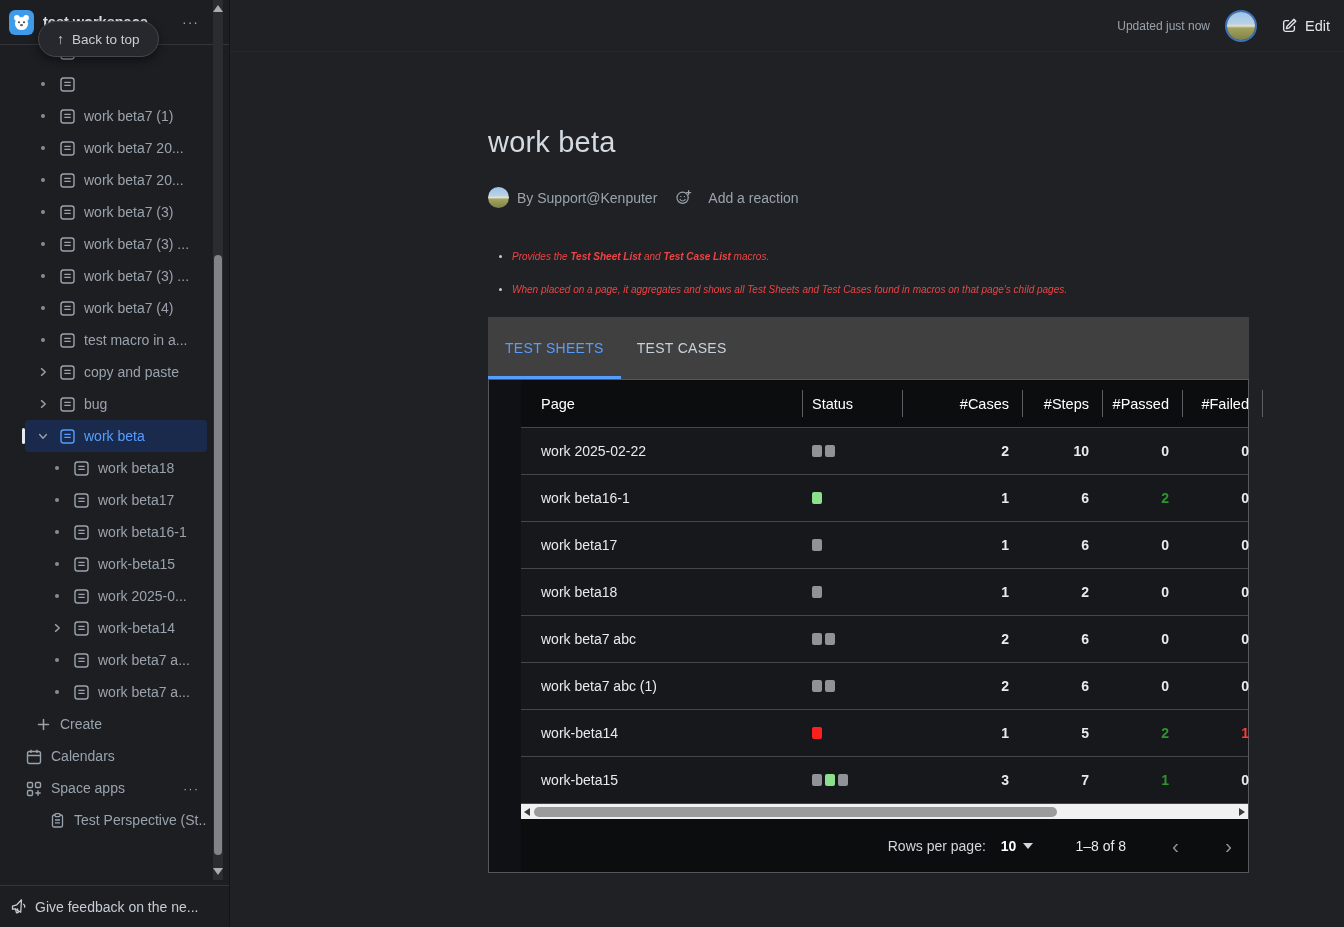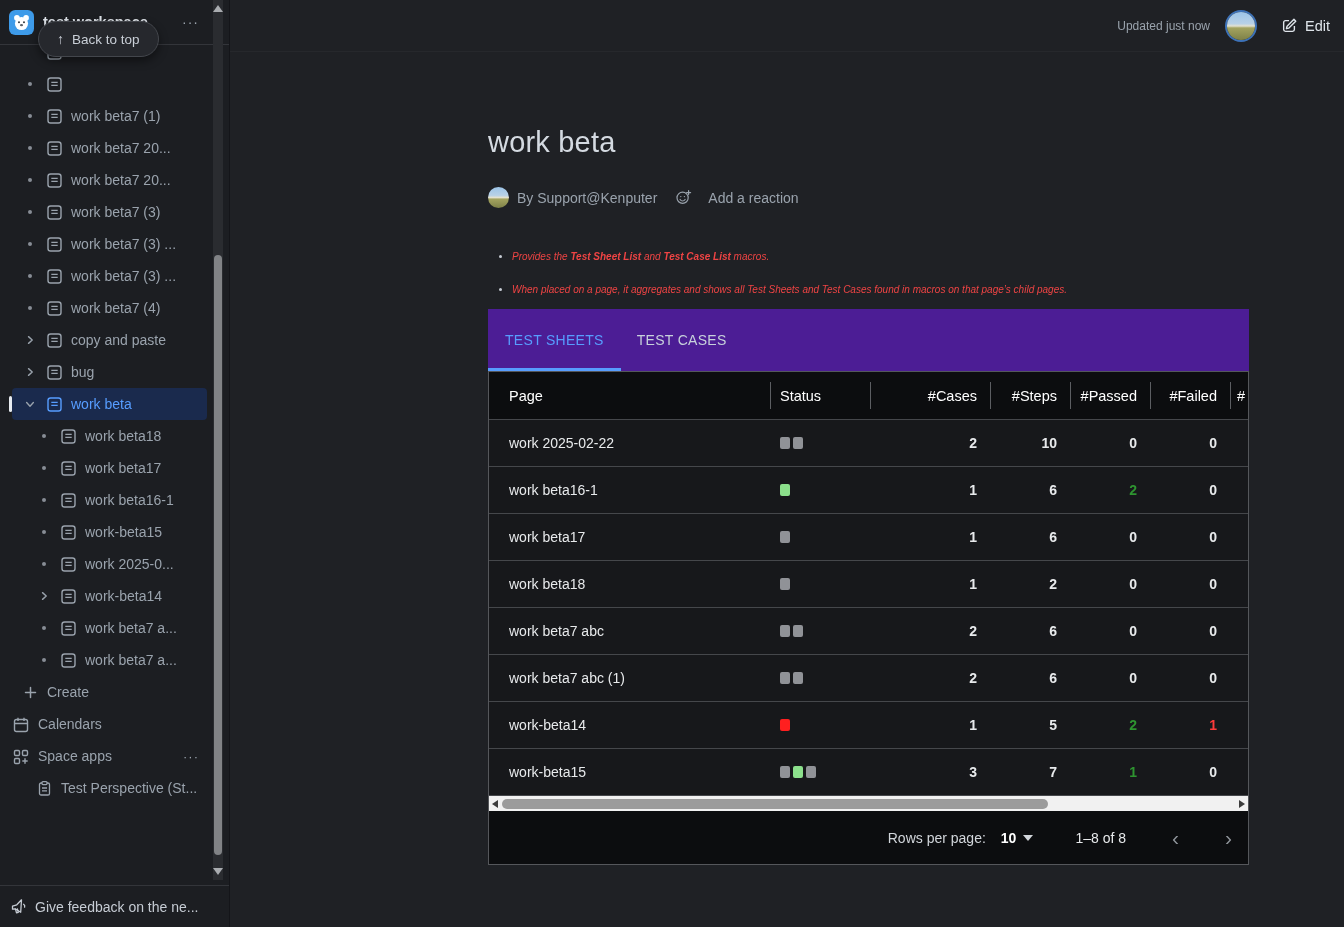--- a/index.html
+++ b/index.html
@@ -10,21 +10,21 @@
   
   .sidebar { position:absolute; left:0; top:0; width:230px; height:927px;
     background:#1c1e22; border-right:1px solid #141519; }
   .sb-header { position:relative; z-index:5; height:45px; background:#1c1e22;
     border-bottom:1px solid #33353a; display:flex; align-items:center; padding:0 26px 0 9px; }
   .sb-logo { width:25px; height:25px; flex:0 0 25px; }
   .sb-title { margin-left:9px; color:#dde2e8; font-size:14.5px; font-weight:600; flex:1 1 auto;
     white-space:nowrap; overflow:hidden; }
   .sb-more { color:#9aa3ad; font-size:14px; letter-spacing:1px; cursor:pointer; padding:2px 4px; }
 
-  .sb-scroll { position:absolute; left:0; top:36px; right:16px; bottom:47px; z-index:1; }
+  .sb-scroll { position:absolute; left:0; top:36px; right:16px; bottom:47px; z-index:1;padding-left:13px; }
   .sb-row { height:32px; display:flex; align-items:center; margin:0 6px 0 12px;
     border-radius:4px; color:#9aa3ad; font-size:14px; cursor:pointer; position:relative; }
   .sb-row .ind { width:16px; flex:0 0 16px; display:flex; align-items:center; justify-content:center; }
   .sb-row .dot { width:4px; height:4px; border-radius:50%; background:#878d95; }
   .sb-row .pic { width:17px; height:17px; flex:0 0 17px; margin:0 8px; color:#9aa3ad; }
   .sb-row .lbl { white-space:nowrap; overflow:hidden; flex:1 1 auto; }
   .sb-row .row-more { color:#9aa3ad; font-size:13px; letter-spacing:1px; padding-right:8px; }
   .sb-row.d0 { padding-left:10px; }
   .sb-row.d1 { padding-left:24px; }
   .sb-row.t-create { padding-left:10px; }
@@ -82,28 +82,28 @@
   .reaction { display:flex; align-items:center; gap:16px; margin-left:18px; cursor:pointer; color:#9aa3ad;justify-content:space-between; }
   .reaction .pic { width:17px; height:17px; }
 
   .bullets { margin-top:34px; padding-left:24px; width:761px; }
   .bullets li { color:#ef4444; font-style:italic; font-size:10px; line-height:30px;
     margin-bottom:3px; padding-right:58px; }
   .bullets li strong { font-weight:700; }
   .bullets li::marker { color:#c6ccd4; }
 
   
-  .panel { margin-top:4px; width:761px; background:#4c1d95; }
+  .panel { margin-top:12px; width:761px; background:#404040; }
   .tabs { position:relative; height:62px; display:flex; align-items:center; gap:33px; padding-left:17px; }
   .tab { font-size:14px; letter-spacing:.3px; color:#c7d1db; cursor:pointer; background:none;
     border:none; font-family:inherit; font-weight:500; }
   .tab.active { color:#579dff; }
   .tab-underline { position:absolute; left:0; bottom:0; width:133px; height:3px; background:#579dff; }
 
-  .tablebox { border:1px solid #55575b; background:#101114; }
+  .tablebox { border:1px solid #55575b; background:#101114;padding-left:32px; }
   .thead, .tr { display:grid; grid-template-columns:281px 100px 120px 80px 80px 80px 1fr;
     align-items:center; height:47px; }
   .thead { background:#0c0d0f; color:#ffffff; font-size:14.5px; font-weight:500; }
   .th { position:relative; height:100%; display:flex; align-items:center; overflow:hidden; }
   .th.c-page { padding-left:20px; }
   .th.c-status { padding-left:10px; }
   .th.num { justify-content:flex-end; padding-right:13px; }
   .th.c-last { padding-left:7px; }
   .th:not(.c-page)::before { content:""; position:absolute; left:0; top:10px; bottom:10px;
     width:1px; background:#5c5e62; }
@@ -238,20 +238,30 @@
             <span class="dot"></span>
           </span>
           <span class="pic"><svg viewBox="0 0 17 17" fill="none" stroke="currentColor" stroke-width="1.4">
               <rect x="2" y="2" width="13" height="13" rx="2.6"></rect>
               <path d="M5.3 6.3h6.4M5.3 9.4h6.4" stroke-width="1.3"></path>
             </svg></span>
           <span class="lbl">work beta7 (4)</span>
         </div>
         <div class="sb-row t-page d0">
           <span class="ind">
+            <span class="dot"></span>
+          </span>
+          <span class="pic"><svg viewBox="0 0 17 17" fill="none" stroke="currentColor" stroke-width="1.4">
+              <rect x="2" y="2" width="13" height="13" rx="2.6"></rect>
+              <path d="M5.3 6.3h6.4M5.3 9.4h6.4" stroke-width="1.3"></path>
+            </svg></span>
+          <span class="lbl">test macro in a...</span>
+        </div>
+        <div class="sb-row t-page d0">
+          <span class="ind">
             <svg class="chev" width="12" height="12" viewBox="0 0 16 16" fill="none" stroke="currentColor" stroke-width="1.8" stroke-linecap="round" stroke-linejoin="round">
               <polyline points="6,3.5 11,8 6,12.5"></polyline>
             </svg>
           </span>
           <span class="pic"><svg viewBox="0 0 17 17" fill="none" stroke="currentColor" stroke-width="1.4">
               <rect x="2" y="2" width="13" height="13" rx="2.6"></rect>
               <path d="M5.3 6.3h6.4M5.3 9.4h6.4" stroke-width="1.3"></path>
             </svg></span>
           <span class="lbl">copy and paste</span>
         </div>

